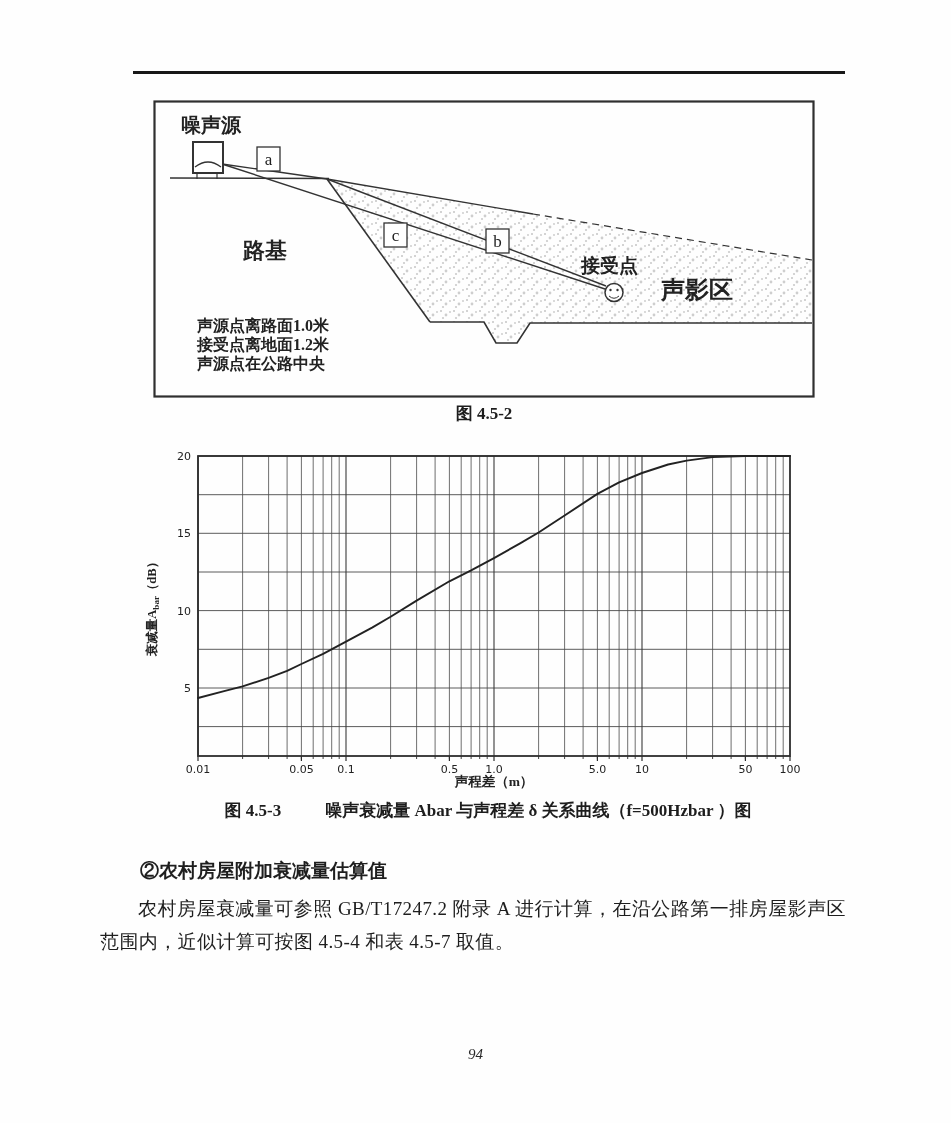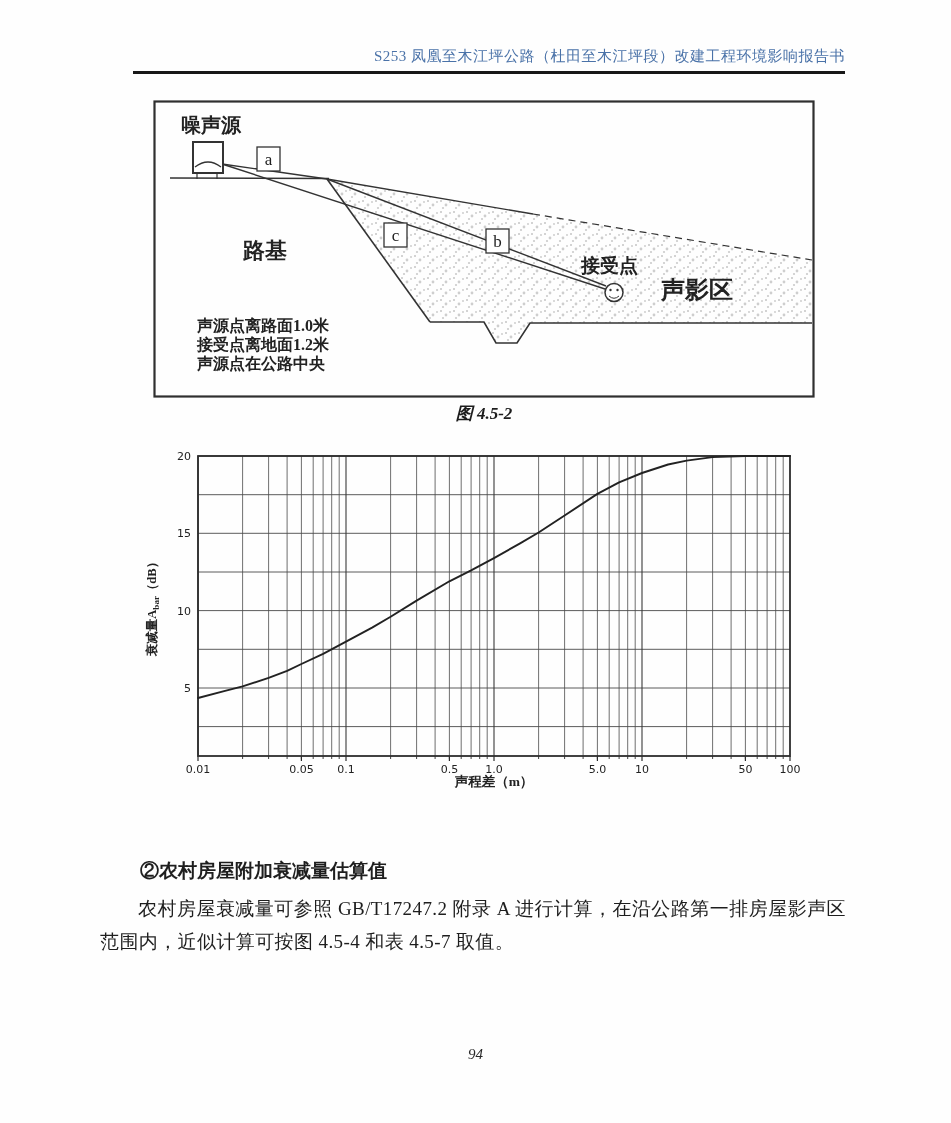--- a/index.html
+++ b/index.html
@@ -8,21 +8,21 @@
     font-family:"Liberation Serif",serif;color:#222;overflow:hidden;
   }
   .header-title{
     position:absolute;top:47px;right:106px;font-size:15px;letter-spacing:0.5px;
     color:#4a72a8;white-space:nowrap;
   }
   .header-rule{position:absolute;top:71px;left:133px;width:712px;height:3px;background:#181818;}
   .fig1{position:absolute;left:153px;top:100px;}
   .fig1-caption{
     position:absolute;left:153px;top:402px;width:662px;display:flex;
-    justify-content:center;gap:56px;font-size:17px;font-weight:bold;color:#1d1d1d;font-style:italic;
+    justify-content:center;gap:56px;font-size:17px;font-weight:bold;color:#1d1d1d;
   }
   .chart{position:absolute;left:140px;top:445px;}
   .fig2-caption{
     position:absolute;left:100px;top:799px;width:748px;display:flex;
     justify-content:center;gap:44px;font-size:17px;font-weight:bold;color:#1d1d1d;
     transform:translateX(14px);
   }
   .body-block{position:absolute;left:100px;top:856px;width:746px;font-size:19px;color:#1e1e1e;}
   .body-item{padding-left:40px;line-height:30px;font-weight:bold;}
   .body-para{
@@ -30,21 +30,20 @@
   }
   .page-number{position:absolute;top:1046px;left:0;width:100%;text-align:center;font-size:15px;color:#2a2a2a;font-style:italic;}
   svg text{font-family:"Liberation Serif",serif;fill:#222;}
   .axis-txt{font-family:"DejaVu Sans",sans-serif;}
 </style>
 </head>
 <body>
 
 <div class="page">
 
-  <div class="header-title">S253 凤凰至木江坪公路（杜田至木江坪段）改建工程环境影响报告书</div>
   <div class="header-rule"></div>
 
   <svg class="fig1" width="662" height="298" viewBox="0 0 662 298">
     <defs>
       <pattern id="stip" width="13" height="11" patternUnits="userSpaceOnUse">
         <circle cx="2" cy="2" r="1" fill="#c4c4c4"></circle>
         <circle cx="7" cy="6" r="1.4" fill="#cecece"></circle>
         <circle cx="11" cy="3" r="0.9" fill="#c8c8c8"></circle>
         <circle cx="4" cy="9" r="1.1" fill="#cbcbcb"></circle>
       </pattern>
@@ -210,20 +209,24 @@
         <text x="51" y="92.3" text-anchor="end" font-size="11" class="axis-txt" fill="#222">15</text>
         <text x="51" y="15.0" text-anchor="end" font-size="11" class="axis-txt" fill="#222">20</text>
         <polyline points="58.0,253.0 84.1,246.1 102.6,241.4 128.6,232.9 147.1,225.9 161.4,219.0 183.1,208.9 206.0,196.6 232.1,182.6 250.6,171.8 276.6,155.6 309.4,136.3 331.1,125.4 354.0,113.1 380.1,98.4 398.6,87.5 424.6,70.5 457.4,48.9 479.1,37.3 502.0,28.0 528.1,19.5 546.6,15.6 572.6,12.1 605.4,11.0 627.1,11.0 650.0,11.0" fill="none" stroke="#222" stroke-width="1.9" stroke-linejoin="round" stroke-linecap="round"></polyline>
         <text x="354" y="341" text-anchor="middle" font-size="13.5" font-weight="bold" fill="#1d1d1d">声程差（m）</text>
       </g>
     <g transform="translate(16,161) rotate(-90)">
       <text text-anchor="middle" font-size="12.5" font-weight="bold"><tspan>衰减量A</tspan><tspan dy="3" font-size="9">bar</tspan><tspan dy="-3" font-size="12.5">（dB）</tspan></text>
     </g>
   </svg>
 
+  <div class="fig2-caption">
+    <span>图 4.5-3</span>
+    <span>噪声衰减量 Abar 与声程差 δ 关系曲线（f=500Hzbar ）图</span>
+  </div>
 
   <div class="body-block">
     <div class="body-item">②农村房屋附加衰减量估算值</div>
     <p class="body-para">农村房屋衰减量可参照 GB/T17247.2 附录 A 进行计算，在沿公路第一排房屋影声区范围内，近似计算可按图 4.5-4 和表 4.5-7 取值。</p>
   </div>
 
   <div class="page-number">94</div>
 
 </div>
 

